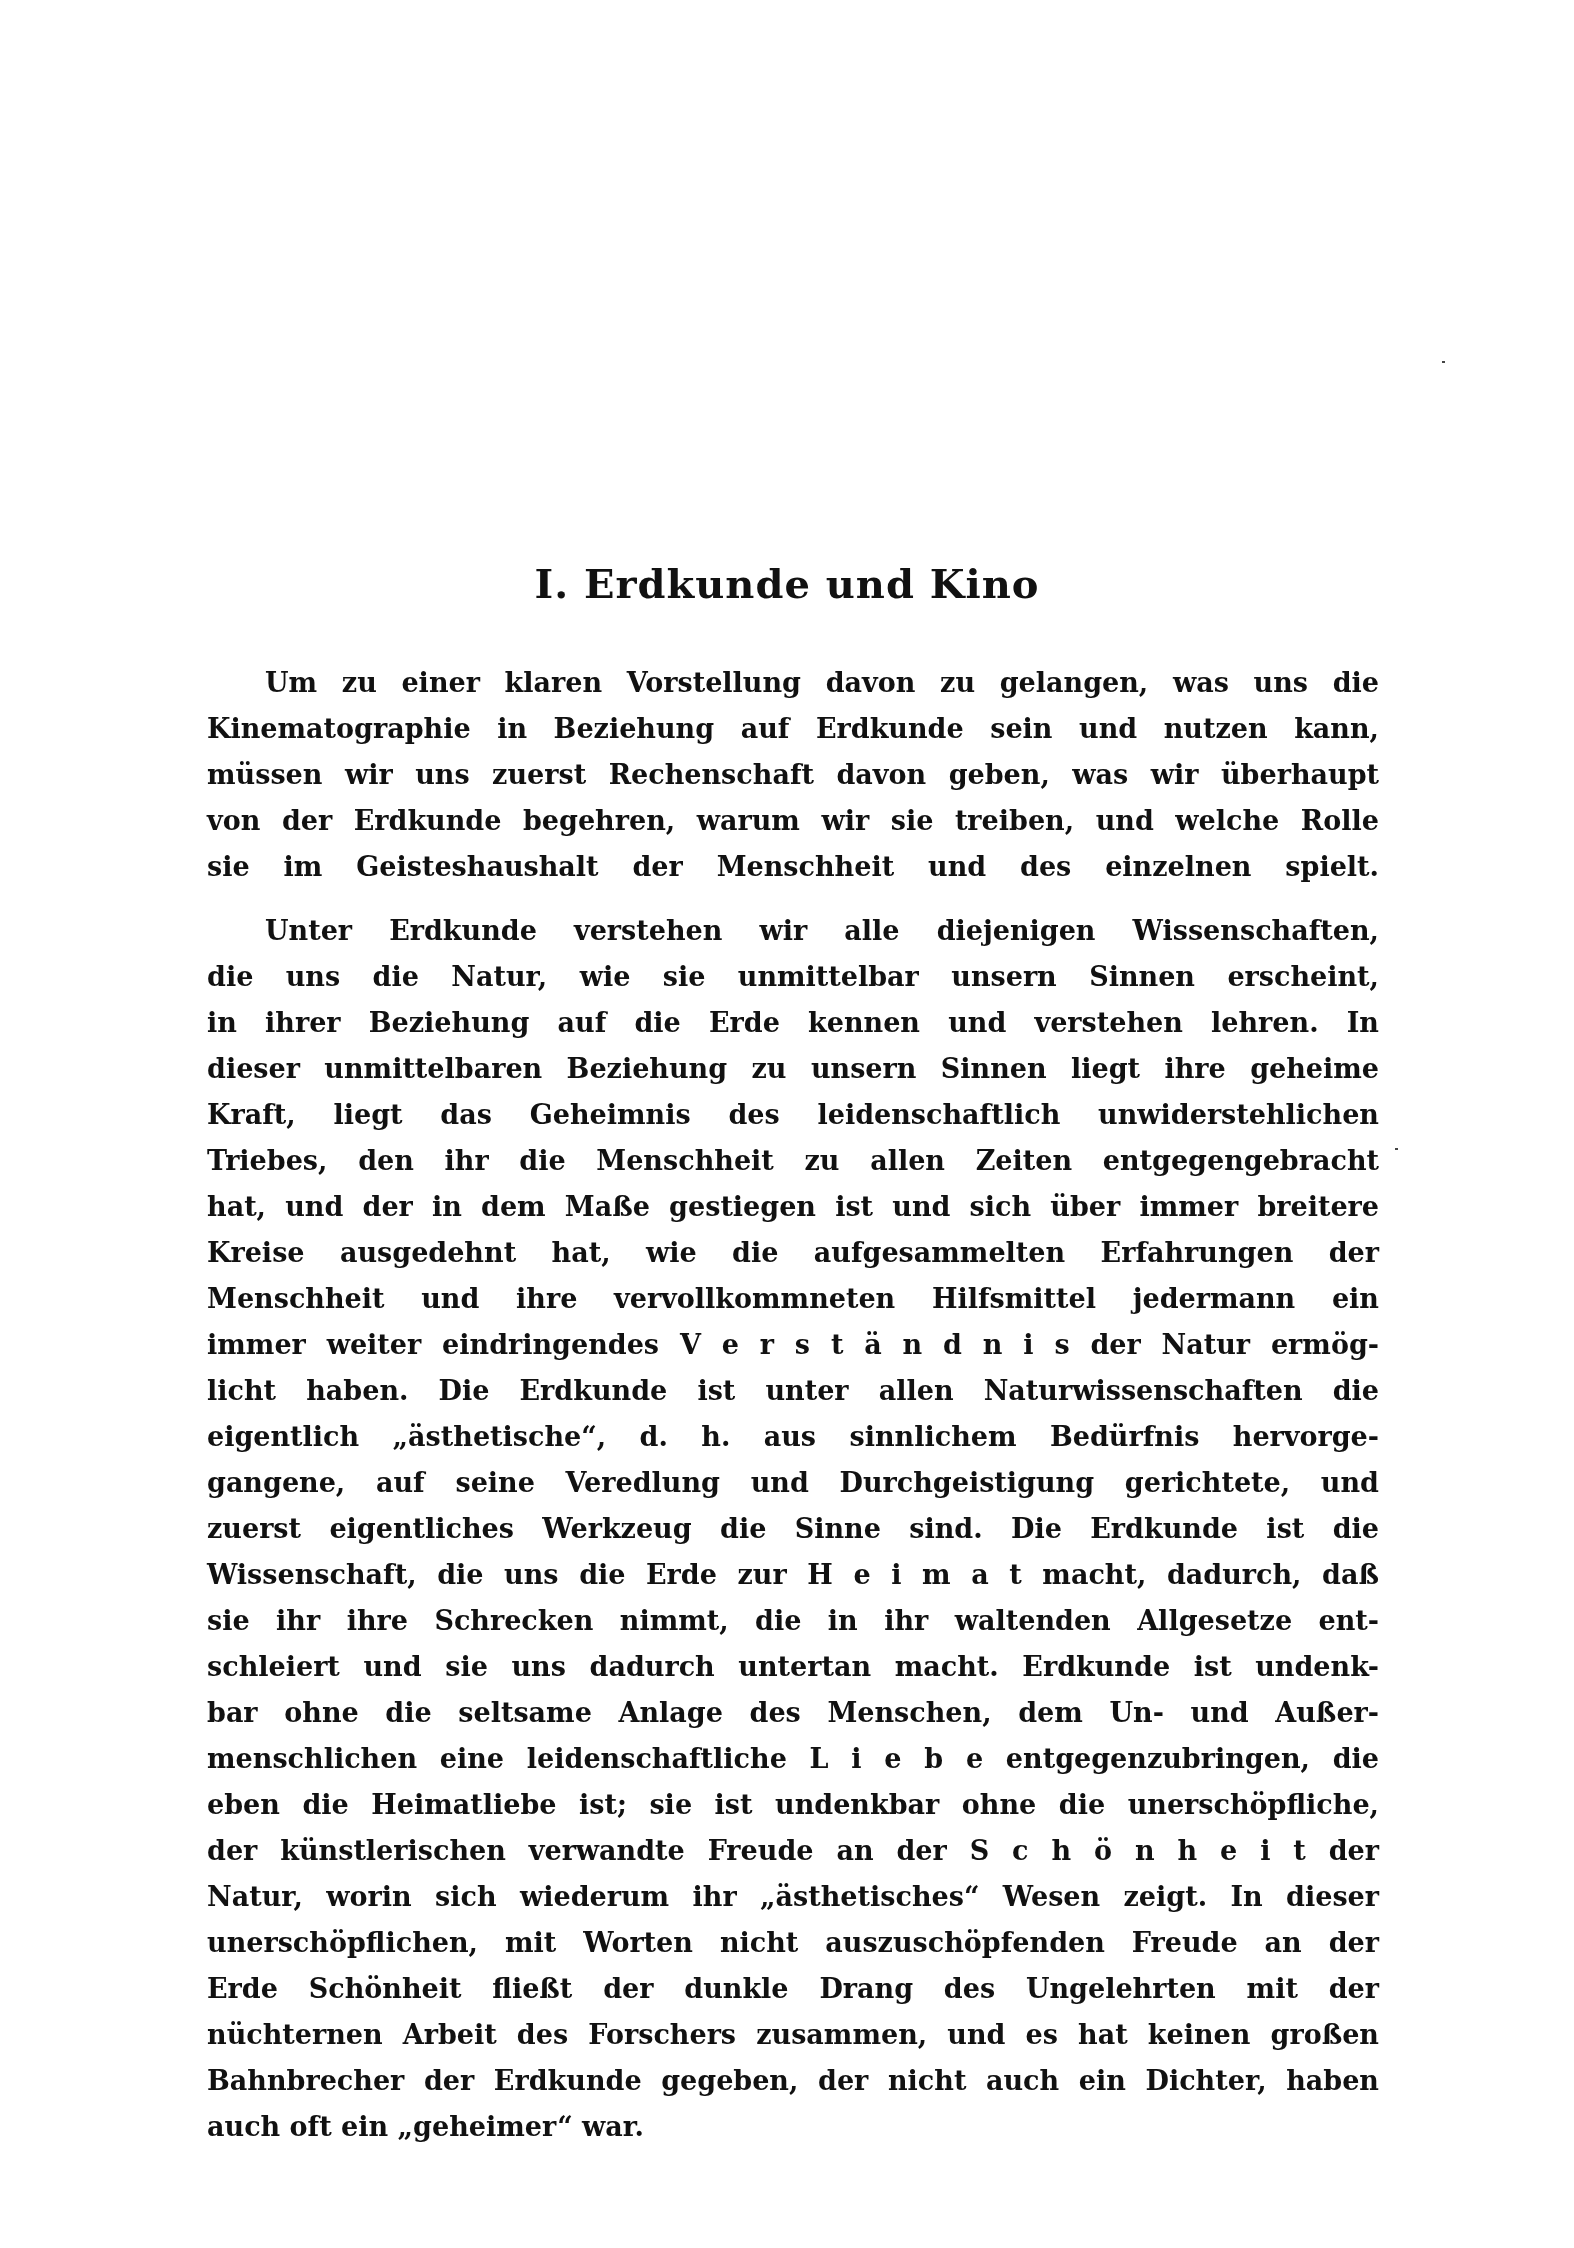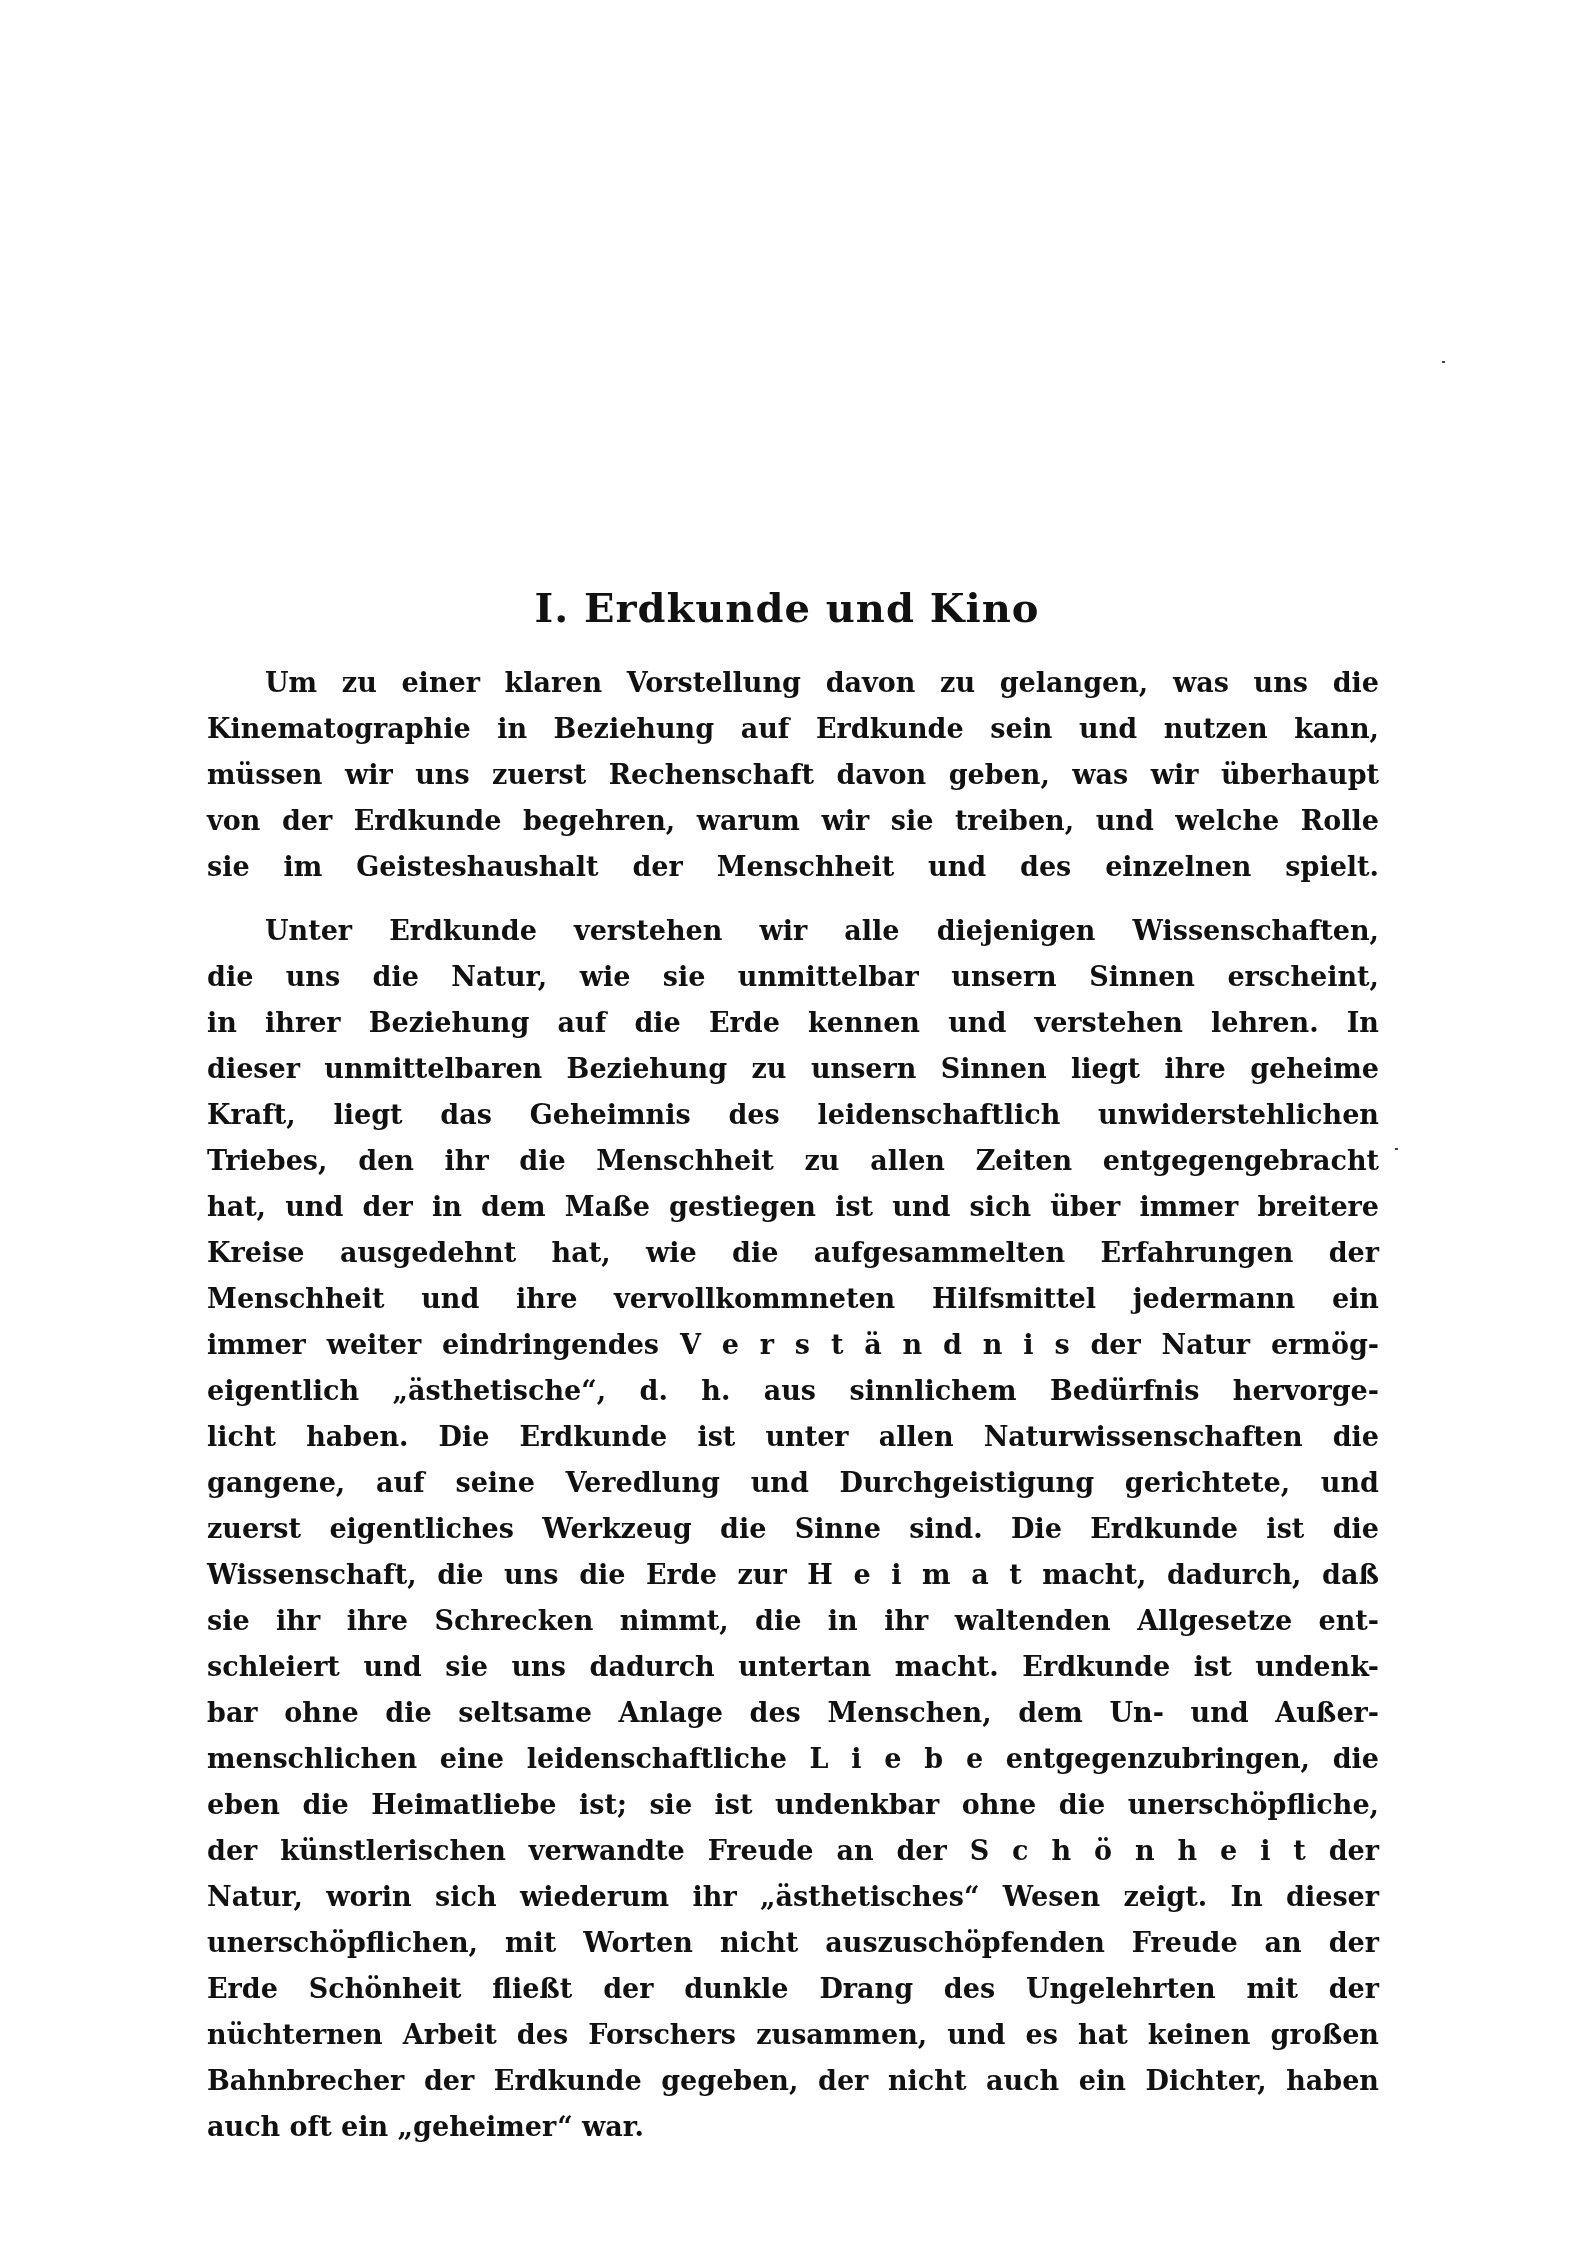--- a/index.html
+++ b/index.html
@@ -1,19 +1,19 @@
 <!DOCTYPE html>
 <html><head>
 <meta charset="utf-8">
 <style>
   html, body { margin: 0; padding: 0; background: #ffffff; }
   body { width: 1574px; height: 2248px; position: relative; overflow: hidden; }
   .page { position: absolute; left: 0; top: 0; width: 1574px; height: 2248px; background: #fff; }
   .title {
-    position: absolute; left: 0; width: 1574px; top: 580px;
+    position: absolute; left: 0; width: 1574px; top: 556px;
     text-align: center;
     font-family: "DejaVu Serif", serif;
     font-weight: bold;
     font-size: 40px; line-height: 56px;
     color: #111;
     letter-spacing: 1px;
   }
   .body-text {
     position: absolute; left: 207px; top: 642px; width: 1172px;
     font-family: "DejaVu Serif", serif;
@@ -48,22 +48,22 @@
     <span class="line indent">Unter Erdkunde verstehen wir alle diejenigen Wissenschaften,</span>
     <span class="line">die uns die Natur, wie sie unmittelbar unsern Sinnen erscheint,</span>
     <span class="line">in ihrer Beziehung auf die Erde kennen und verstehen lehren. In</span>
     <span class="line">dieser unmittelbaren Beziehung zu unsern Sinnen liegt ihre geheime</span>
     <span class="line">Kraft, liegt das Geheimnis des leidenschaftlich unwiderstehlichen</span>
     <span class="line">Triebes, den ihr die Menschheit zu allen Zeiten entgegengebracht</span>
     <span class="line">hat, und der in dem Maße gestiegen ist und sich über immer breitere</span>
     <span class="line">Kreise ausgedehnt hat, wie die aufgesammelten Erfahrungen der</span>
     <span class="line">Menschheit und ihre vervollkommneten Hilfsmittel jedermann ein</span>
     <span class="line">immer weiter eindringendes V e r s t ä n d n i s der Natur ermög-</span>
+    <span class="line">licht haben. Die Erdkunde ist unter allen Naturwissenschaften die</span>
     <span class="line">eigentlich „ästhetische“, d. h. aus sinnlichem Bedürfnis hervorge-</span>
-    <span class="line">licht haben. Die Erdkunde ist unter allen Naturwissenschaften die</span>
     <span class="line">gangene, auf seine Veredlung und Durchgeistigung gerichtete, und</span>
     <span class="line">zuerst eigentliches Werkzeug die Sinne sind. Die Erdkunde ist die</span>
     <span class="line">Wissenschaft, die uns die Erde zur H e i m a t macht, dadurch, daß</span>
     <span class="line">sie ihr ihre Schrecken nimmt, die in ihr waltenden Allgesetze ent-</span>
     <span class="line">schleiert und sie uns dadurch untertan macht. Erdkunde ist undenk-</span>
     <span class="line">bar ohne die seltsame Anlage des Menschen, dem Un- und Außer-</span>
     <span class="line">menschlichen eine leidenschaftliche L i e b e entgegenzubringen, die</span>
     <span class="line">eben die Heimatliebe ist; sie ist undenkbar ohne die unerschöpfliche,</span>
     <span class="line">der künstlerischen verwandte Freude an der S c h ö n h e i t der</span>
     <span class="line">Natur, worin sich wiederum ihr „ästhetisches“ Wesen zeigt. In dieser</span>

